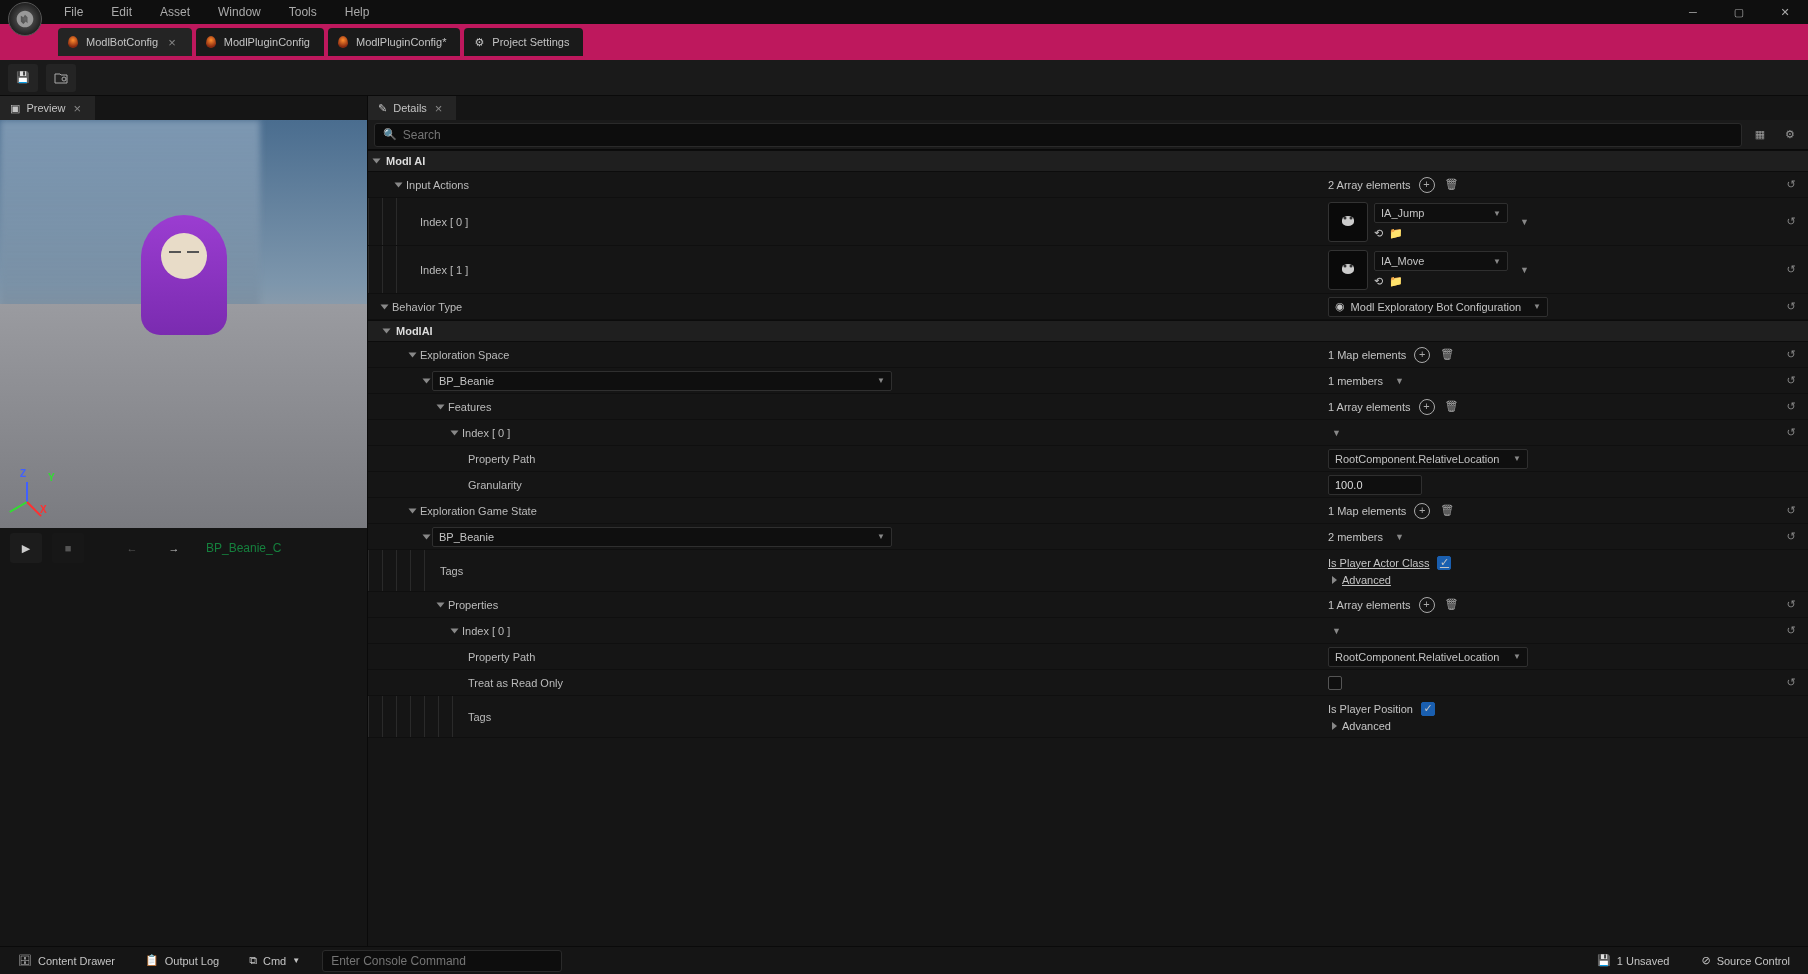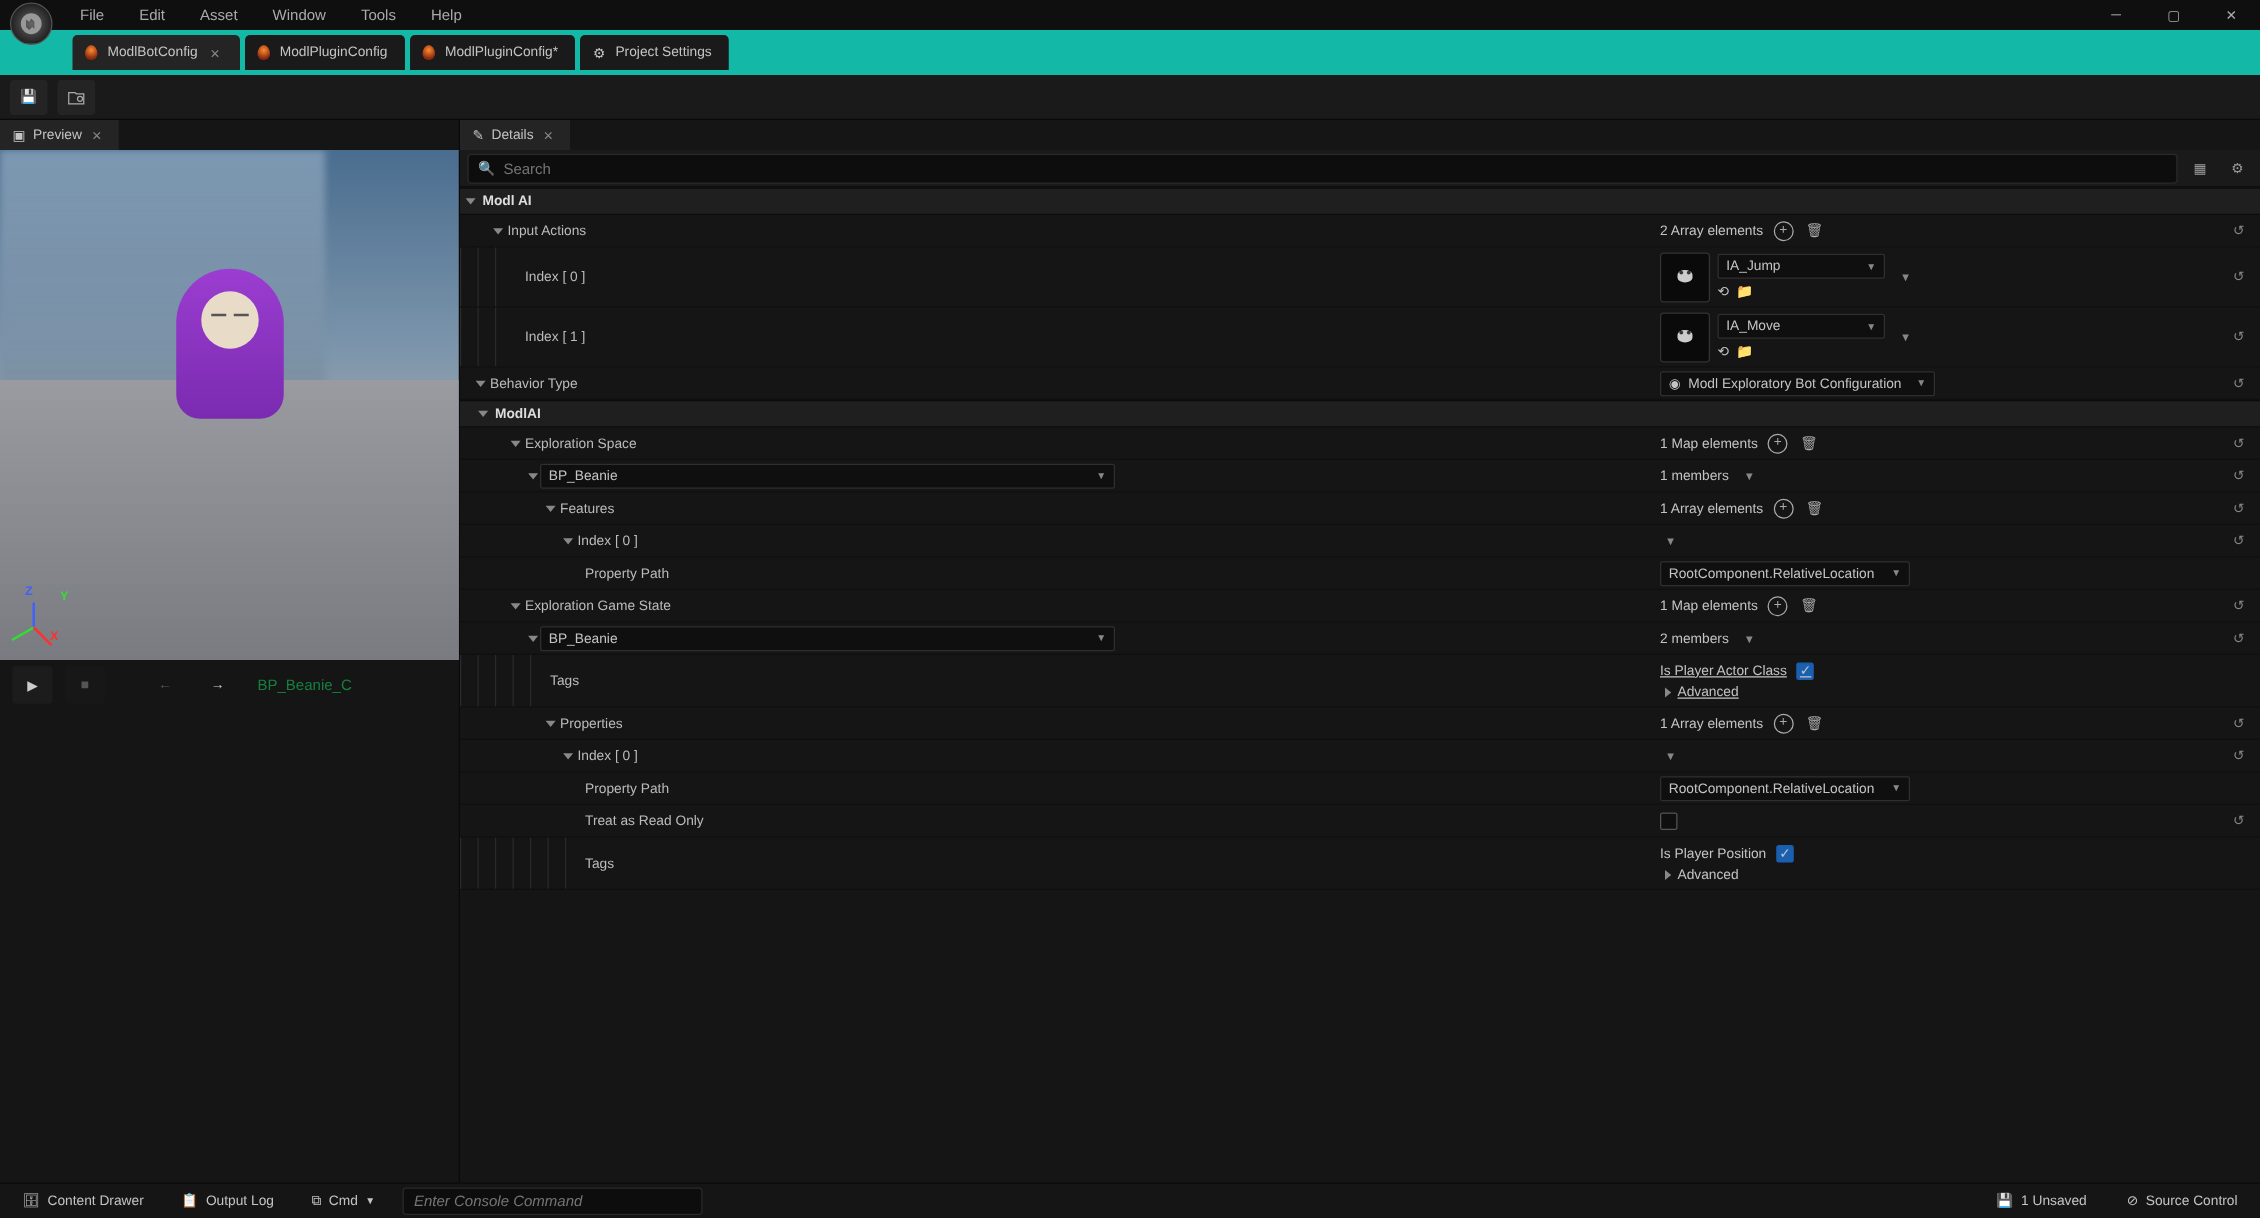--- a/index.html
+++ b/index.html
@@ -3,21 +3,21 @@
 <meta charset="utf-8">
 <style>
 * { margin:0; padding:0; box-sizing:border-box; font-family:"Segoe UI",Arial,sans-serif; font-size:11px; color:#c4c4c4; }
 body { background:#151515; width:1808px; height:974px; overflow:hidden; display:flex; flex-direction:column; }
 .titlebar { height:24px; background:#0f0f0f; display:flex; align-items:center; padding-left:50px; position:relative; }
 .logo { position:absolute; left:8px; top:2px; width:34px; height:34px; background:radial-gradient(circle at 50% 50%, #666 0%, #222 70%); border-radius:50%; border:1px solid #555; z-index:10; display:flex; align-items:center; justify-content:center;}
 .logo svg{width:20px;height:20px;}
 .menu-item { padding:4px 14px; cursor:pointer; color:#aaa; font-size:12px; }
 .win-ctrl { position:absolute; right:0; top:0; display:flex; }
 .win-btn{width:46px;height:24px;display:flex;align-items:center;justify-content:center;color:#aaa;cursor:pointer;}
-.tabbar { height:36px; background:#14b8a6; display:flex; align-items:center; padding-left:58px; gap:4px; }
+.tabbar { height:36px; background:#be185d; display:flex; align-items:center; padding-left:58px; gap:4px; }
 .ed-tab { height:28px; padding:0 14px 0 10px; display:flex; align-items:center; gap:8px; background:#1a1a1a; border-radius:4px 4px 0 0; color:#bbb; font-size:12px; cursor:pointer;}
 .ed-tab.active{background:#242424;color:#e0e0e0;}
 .flame{width:10px;height:12px;background:radial-gradient(circle at 50% 35%, #ff8c2e 0%, #8a2a10 70%);border-radius:50% 50% 50% 50% / 60% 60% 40% 40%;}
 .close-x{color:#888;font-size:13px;padding:0 2px;}
 .toolbar-top{height:36px;background:#1a1a1a;border-bottom:1px solid #0a0a0a;display:flex;align-items:center;padding-left:8px;gap:8px;}
 .tool-btn{width:30px;height:28px;display:flex;align-items:center;justify-content:center;background:#242424;border-radius:3px;cursor:pointer;}
 .main{flex:1;display:flex;overflow:hidden;}
 .left-pane{width:368px;display:flex;flex-direction:column;background:#151515;border-right:1px solid #0a0a0a;}
 .panel-tab-row{height:24px;display:flex;align-items:center;}
 .panel-tab{height:24px;padding:0 12px 0 10px;display:flex;align-items:center;gap:6px;background:#242424;color:#ccc;font-size:12px;}
@@ -64,21 +64,21 @@
 .ap-row{display:flex;gap:6px;align-items:center;}
 .expand-dd{color:#888;font-size:9px;cursor:pointer;padding:4px;}
 .chk{width:14px;height:14px;border:1px solid #555;border-radius:2px;background:#0f0f0f;display:flex;align-items:center;justify-content:center;cursor:pointer;}
 .chk.on{background:#1a5fb0;border-color:#1a5fb0;}
 .adv{display:flex;align-items:center;gap:5px;padding-left:4px;color:#999;font-size:11px;}
 .adv-tri{width:0;height:0;border-left:5px solid #888;border-top:4px solid transparent;border-bottom:4px solid transparent;}
 .numfield{width:94px;height:20px;background:#0f0f0f;border:1px solid #2f2f2f;border-radius:2px;display:flex;align-items:center;padding:0 6px;color:#ddd;font-size:11px;}
 .statusbar{height:28px;background:#151515;border-top:1px solid #0a0a0a;display:flex;align-items:center;padding:0 10px;gap:14px;}
 .sb-btn{display:flex;align-items:center;gap:6px;padding:4px 8px;color:#bbb;font-size:12px;cursor:pointer;}
 .cmd-box{height:22px;background:#0d0d0d;border:1px solid #2a2a2a;border-radius:3px;padding:0 8px;display:flex;align-items:center;min-width:240px;}
-.cmd-box input{background:transparent;border:none;outline:none;color:#ef4444;width:100%;font-size:12px;font-style:italic;}
+.cmd-box input{background:transparent;border:none;outline:none;color:#ef4444;width:100%;font-size:12px;}
 .sb-right{margin-left:auto;display:flex;gap:16px;align-items:center;}
 .ap-combo{width:134px;}
 .prop-combo{width:200px;}
 .bp-combo{width:460px;}
 </style>
 </head>
 <body>
 
 <div class="titlebar">
   <div class="logo">
@@ -378,20 +378,35 @@
           </div>
         <span class="plabel">Property Path</span>
         <div class="pval">
             <div class="combo prop-combo">
               <span>RootComponent.RelativeLocation</span>
               <span class="dd">▼</span>
             </div>
           </div>
       </div>
 
+      <div class="prow">
+        <div class="indent">
+            <div class="bar"></div>
+            <div class="bar"></div>
+            <div class="bar"></div>
+            <div class="bar"></div>
+            <div class="bar"></div>
+            <div class="bar"></div>
+            <div class="bar"></div>
+          </div>
+        <span class="plabel">Granularity</span>
+        <div class="pval">
+            <div class="numfield">100.0</div>
+          </div>
+      </div>
 
       <div class="prow">
         <div class="indent">
             <div class="bar"></div>
             <div class="bar"></div>
             <div class="bar"></div>
           </div>
         <span class="tri"></span>
           <span class="plabel">Exploration Game State</span>
         <div class="pval">

